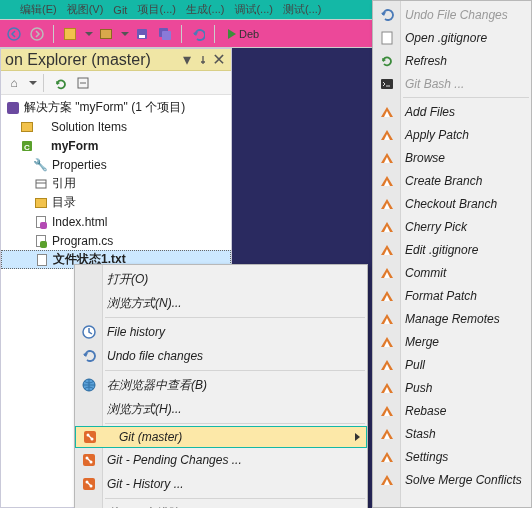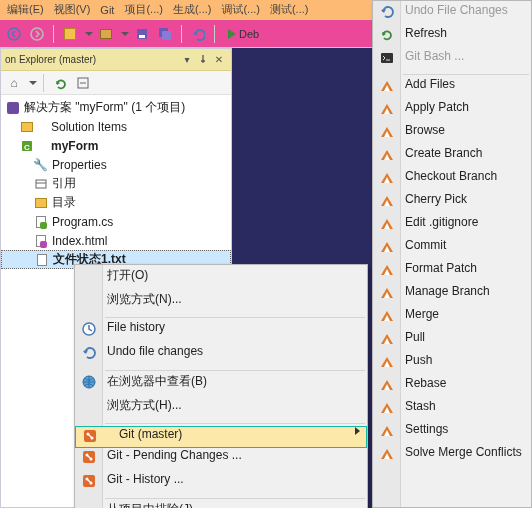--- a/index.html
+++ b/index.html
@@ -1,51 +1,51 @@
 <!DOCTYPE html>
 <html><head>
 <meta charset="utf-8">
 <style>
   * { box-sizing: border-box; font-family: "Microsoft YaHei", "Segoe UI", Tahoma, sans-serif; }
   html, body { margin: 0; padding: 0; }
   body { width: 532px; height: 508px; background: #2a2a60; overflow: hidden; position: relative; }
 
   
-  .menubar { position: absolute; top: 0; left: 0; right: 0; height: 20px; background: #fdba74; border-bottom: 1px solid #ccc; font-size: 11px; color: #444; display: flex; align-items: center; padding-left: 2px; overflow: hidden; }
+  .menubar { position: absolute; top: 0; left: 0; right: 0; height: 20px; background: #14b8a6; border-bottom: 1px solid #ccc; font-size: 11px; color: #444; display: flex; align-items: center; padding-left: 15px; overflow: hidden; }
   .menubar span { padding: 0 5px; white-space: nowrap; }
 
   
   .toolbar { position: absolute; top: 20px; left: 0; right: 0; height: 28px; background: #ec4899; border-bottom: 1px solid #ccc; display: flex; align-items: center; padding-left: 4px; gap: 3px; }
   .tb-btn { width: 20px; height: 20px; display: flex; align-items: center; justify-content: center; }
   .tb-sep { width: 1px; height: 18px; background: #ccc; margin: 0 3px; }
   .tb-drop { font-size: 11px; color: #333; padding: 2px 6px; border: 1px solid transparent; display: flex; align-items: center; gap: 3px; }
   .tri-down { border-left: 4px solid transparent; border-right: 4px solid transparent; border-top: 4px solid #555; display: inline-block; margin-left: 2px; }
   .play { width: 0; height: 0; border-top: 5px solid transparent; border-bottom: 5px solid transparent; border-left: 8px solid #3b8f3b; }
 
   
   .panel { position: absolute; top: 48px; left: 0; width: 232px; height: 460px; background: #fff; border: 1px solid #c9c9d9; }
-  .panel-title { background: #f0e6a5; border-bottom: 1px solid #d9cf86; height: 22px; display: flex; align-items: center; font-size: 10px; color: #333; padding: 0 4px; }
+  .panel-title { background: #f0e6a5; border-bottom: 1px solid #d9cf86; height: 22px; display: flex; align-items: center; font-size: 16px; color: #333; padding: 0 4px; }
   .panel-title .txt { flex: 1; white-space: nowrap; overflow: hidden; }
   .panel-title .ic { width: 16px; text-align: center; color: #555; }
   .panel-toolbar { height: 24px; background: #f5f5f5; border-bottom: 1px solid #e0e0e0; display: flex; align-items: center; padding-left: 3px; gap: 3px; }
 
   .tree { font-size: 12px; color: #222; padding-top: 3px; }
   .tree-item { display: flex; align-items: center; height: 19px; padding-left: 4px; gap: 3px; }
   .tree-item.sel { background: #cce8ff; border: 1px dotted #666; font-weight: bold; }
   .tree-item .ic { width: 16px; height: 16px; display: flex; align-items: center; justify-content: center; flex: 0 0 16px; }
   .bold { font-weight: bold; }
   .ind1 { padding-left: 18px; gap: 16px; }
   .ind2 { padding-left: 32px; }
 
   
   .menu { position: absolute; background: #f0f0f0; border: 1px solid #b8b8b8; box-shadow: 2px 2px 4px rgba(0,0,0,0.3); font-size: 12px; color: #222; }
   .menu-left { top: 264px; left: 74px; width: 294px; }
   .menu-col { width: 28px; background: #e8e8e8; position: absolute; top: 0; bottom: 0; left: 0; border-right: 1px solid #d4d4d4; }
   .menu ul { list-style: none; margin: 0; padding: 2px 0; position: relative; }
-  .menu li { height: 24px; display: flex; align-items: flex-start; padding-left: 32px; padding-right: 20px; position: relative; white-space: nowrap; }
+  .menu li { height: 24px; display: flex; align-items: center; padding-left: 32px; padding-right: 20px; position: relative; white-space: nowrap; font-style: italic; }
   .menu li.sep { height: 1px; background: #d4d4d4; margin: 2px 2px 2px 30px; padding: 0; }
   .menu li.hov { background: #fce8a8; border: 1px solid #14b8a6; padding-left: 43px; padding-right: 19px; height: 22px; }
   .menu li .ic { position: absolute; left: 5px; width: 18px; height: 18px; display: flex; align-items: center; justify-content: center; }
   .menu li .arr { position: absolute; right: 6px; border-top: 4px solid transparent; border-bottom: 4px solid transparent; border-left: 5px solid #333; }
 
   
   .menu-right { top: 0; left: 372px; width: 160px; height: 508px; }
   .menu-right li { height: 23px; font-size: 12px; }
   .menu-right li.grey { color: #9a9a9a; }
 
@@ -226,29 +226,29 @@
       <span>引用</span>
     </div>
     <div class="tree-item ind2">
       <span class="ic">
           <div class="sq-yellow"></div>
         </span>
       <span>目录</span>
     </div>
     <div class="tree-item ind2">
       <span class="ic">
+          <div class="doc html"></div>
+        </span>
+      <span>Index.html</span>
+    </div>
+    <div class="tree-item ind2">
+      <span class="ic">
           <div class="doc cs"></div>
         </span>
       <span>Program.cs</span>
-    </div>
-    <div class="tree-item ind2">
-      <span class="ic">
-          <div class="doc html"></div>
-        </span>
-      <span>Index.html</span>
     </div>
     <div class="tree-item ind2 sel">
       <span class="ic">
           <div class="doc txt"></div>
         </span>
       <span>文件状态1.txt</span>
     </div>
   </div>
 </div>
 
@@ -330,20 +330,28 @@
       <span class="ic">
           <svg width="16" height="16">
             <use href="#undo-ic"></use>
           </svg>
         </span>
       <span>Undo File Changes</span>
     </li>
     <li>
       <span class="ic">
           <svg width="16" height="16">
+            <use href="#page-ic"></use>
+          </svg>
+        </span>
+      <span>Open .gitignore</span>
+    </li>
+    <li>
+      <span class="ic">
+          <svg width="16" height="16">
             <use href="#refresh-ic"></use>
           </svg>
         </span>
       <span>Refresh</span>
     </li>
     <li class="grey">
       <span class="ic">
           <svg width="16" height="16">
             <use href="#bash-ic"></use>
           </svg>
@@ -422,21 +430,21 @@
           </svg>
         </span>
         <span>Format Patch</span>
       </li>
     <li>
         <span class="ic fox">
           <svg width="16" height="14">
             <use href="#fox-ic"></use>
           </svg>
         </span>
-        <span>Manage Branch</span>
+        <span>Manage Remotes</span>
       </li>
     <li>
         <span class="ic fox">
           <svg width="16" height="14">
             <use href="#fox-ic"></use>
           </svg>
         </span>
         <span>Merge</span>
       </li>
     <li>

